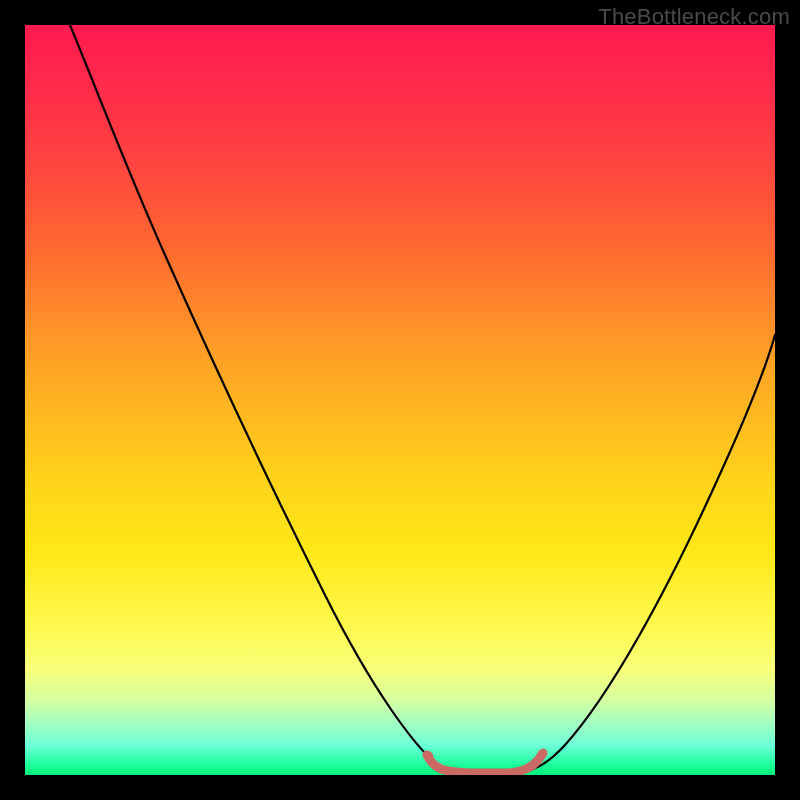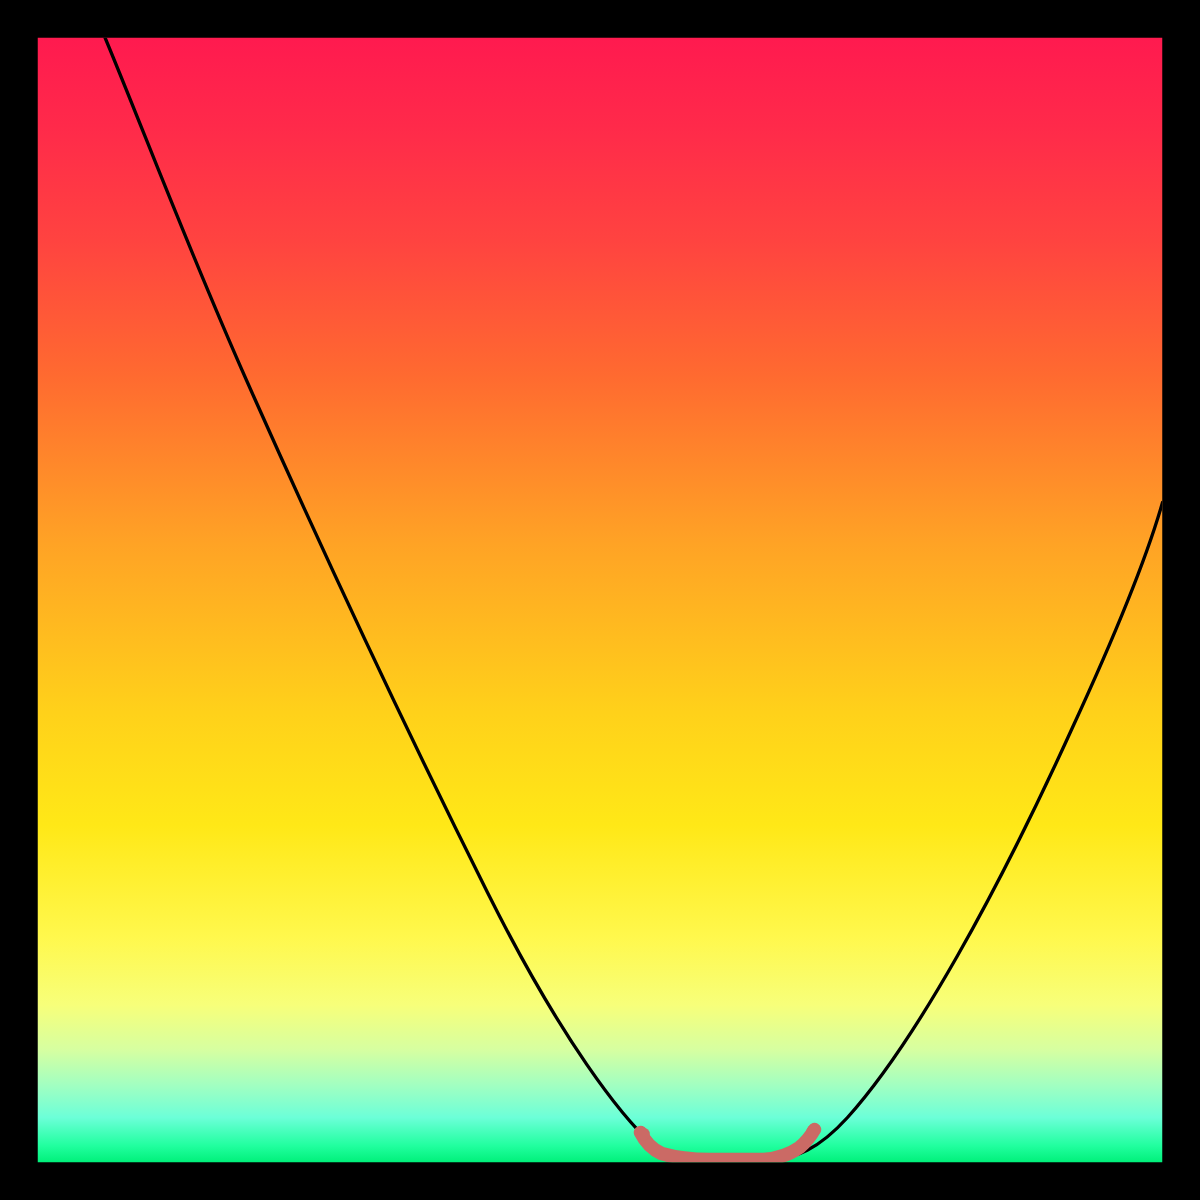--- a/index.html
+++ b/index.html
@@ -93,13 +93,14 @@
                Q 430 748, 448 748
                Q 468 748, 484 748
                Q 498 747, 508 740
                Q 514 735, 518 728" fill="none" stroke="#cb6a65" stroke-width="9" stroke-linecap="round"></path>
 
       <circle cx="404" cy="731" r="4.2" fill="#cb6a65"></circle>
       <circle cx="517" cy="729" r="4.2" fill="#cb6a65"></circle>
     </svg>
   </div>
 
+  <div class="watermark">TheBottleneck.com</div>
 </div>
 
 </body></html>

